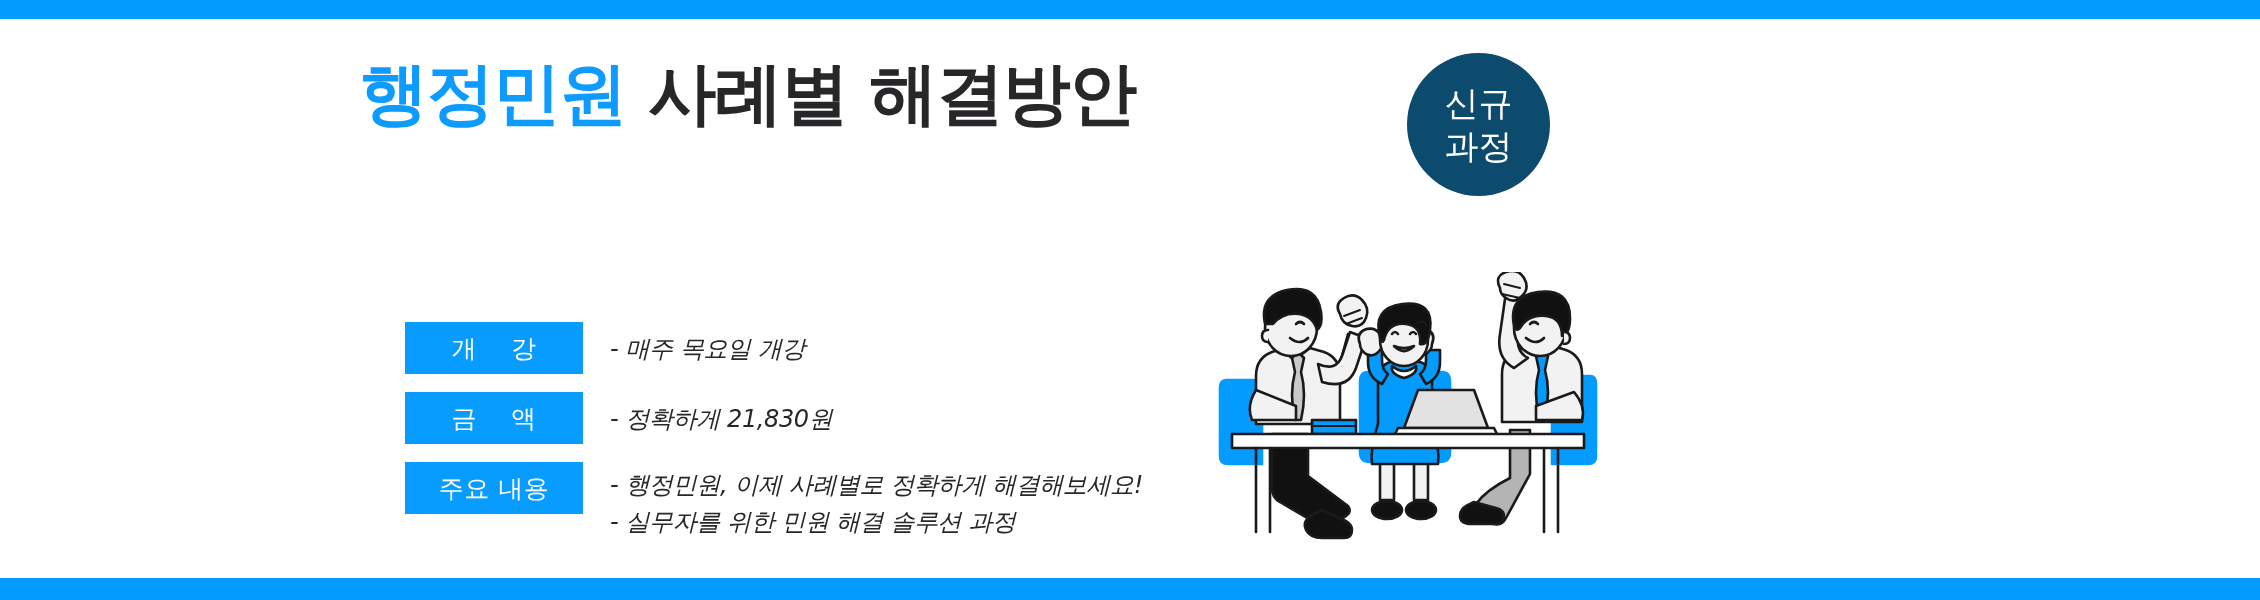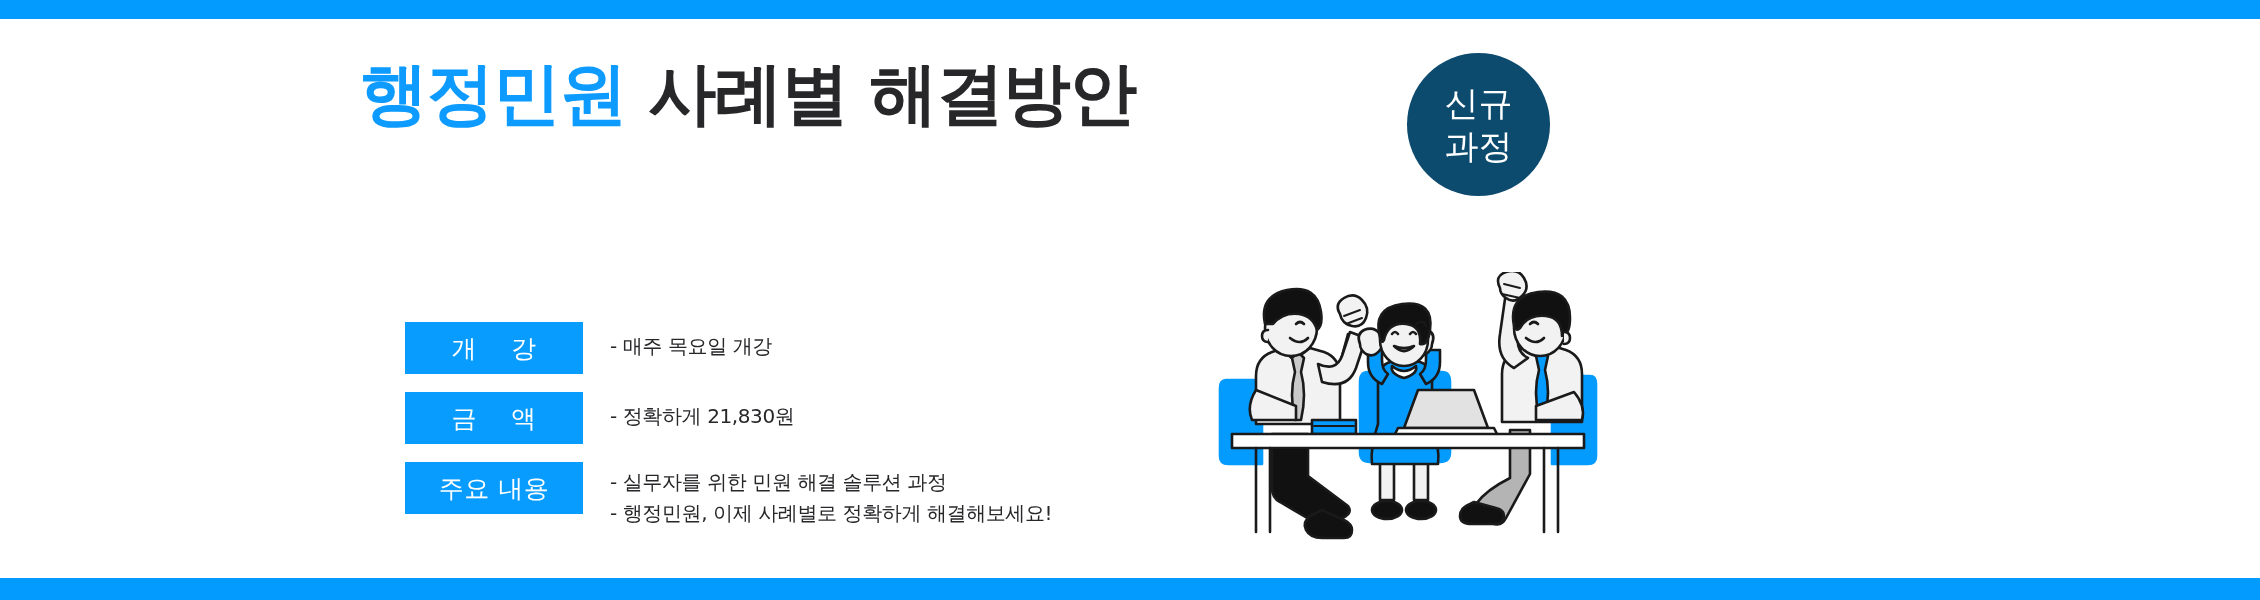--- a/index.html
+++ b/index.html
@@ -104,26 +104,27 @@
     align-items: center;
     justify-content: center;
     white-space: pre;
     margin-left: 32px;
   }
   .info-values {
     margin-left: 27px;
     padding-top: 9px;
   }
   .info-value {
-    font-size: 20px;
+    font-size: 24px;
     font-weight: 400;
     line-height: 1.55;
     color: #27272a;
     letter-spacing: -0.4px;
     white-space: nowrap;
+    font-style: italic;
   }
   .info-row.wide .info-values { padding-top: 5px; }
 
   
   .illustration {
     position: absolute;
     left: 1218px;
     top: 272px;
     width: 380px;
     height: 280px;
@@ -158,22 +159,22 @@
     <div class="info-row">
       <div class="info-label">금    액</div>
       <div class="info-values">
         <div class="info-value">- 정확하게 21,830원</div>
       </div>
     </div>
 
     <div class="info-row wide">
       <div class="info-label">주요 내용</div>
       <div class="info-values">
+        <div class="info-value">- 행정민원, 이제 사례별로 정확하게 해결해보세요!</div>
         <div class="info-value">- 실무자를 위한 민원 해결 솔루션 과정</div>
-        <div class="info-value">- 행정민원, 이제 사례별로 정확하게 해결해보세요!</div>
       </div>
     </div>
 
   </div>
 
   <div class="illustration">
     <svg viewBox="0 0 380 280" xmlns="http://www.w3.org/2000/svg">
       <g fill="none" stroke="#1a1a1a" stroke-width="2.6" stroke-linecap="round" stroke-linejoin="round">
 
         <path d="M8 108 q-6 0 -6 8 l0 68 q0 8 8 8 l34 0 l0 -84 z" fill="#049bff" stroke="#049bff"></path>

